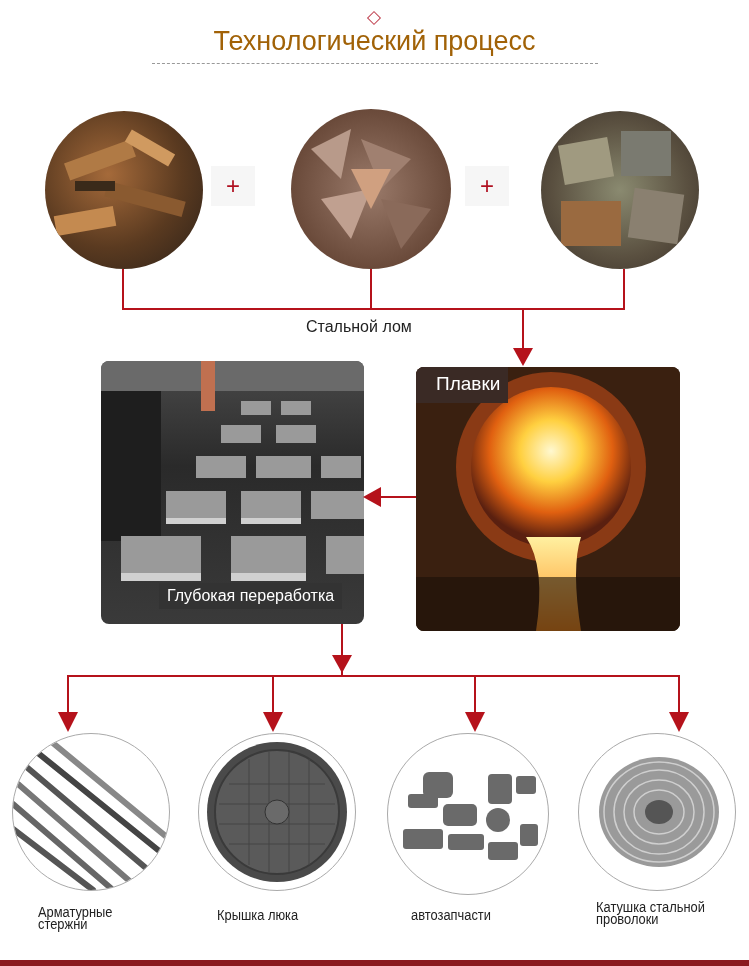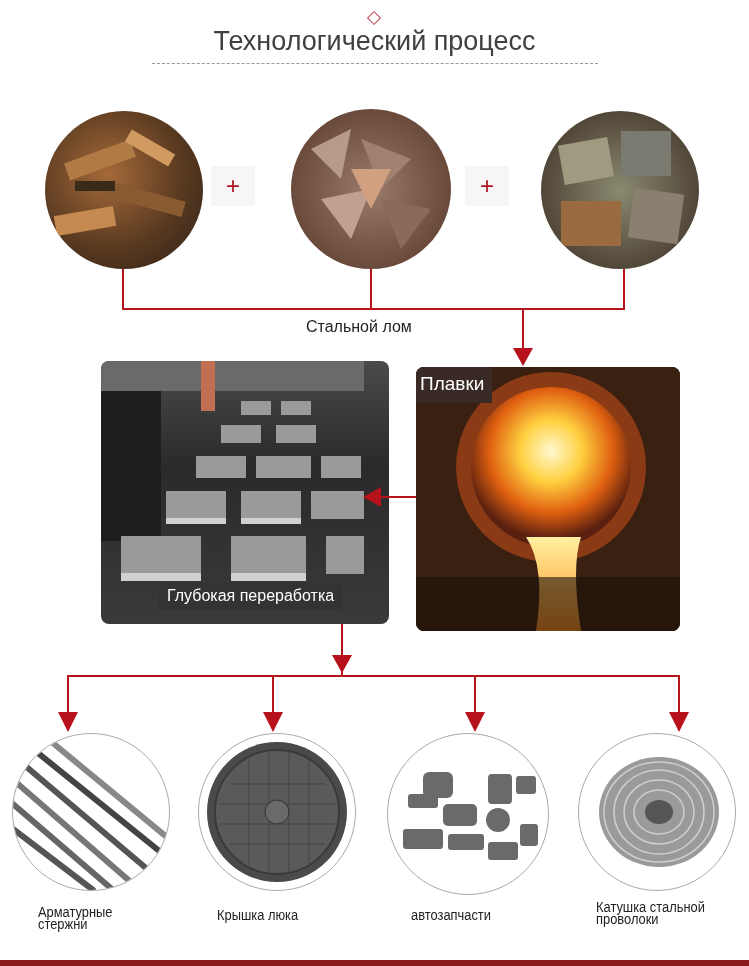--- a/index.html
+++ b/index.html
@@ -1,19 +1,19 @@
 <!DOCTYPE html>
 <html><head>
 <meta charset="utf-8">
 <style>
   html, body { margin:0; padding:0; }
   body { width:749px; height:966px; background:#ffffff; position:relative; overflow:hidden; font-family:"Liberation Sans", sans-serif; }
   .abs { position:absolute; }
   .diamond { left:369px; top:13px; width:8px; height:8px; border:1.5px solid #c0404f; transform:rotate(45deg); }
-  .title { left:0; width:749px; top:26px; text-align:center; font-size:27px; color:#404040; }
+  .title { left:0; width:749px; top:26px; text-align:center; font-size:27px; color:#a16207; }
   .dash { left:152px; top:63px; width:446px; border-top:1px dashed #999; }
   .circle { border-radius:50%; overflow:hidden; }
   .plus-box { background:#f6f6f6; width:44px; height:40px; display:flex; align-items:center; justify-content:center; color:#b01020; font-size:24px; }
   .line { background:#b5121b; }
   .label { color:#222;text-align:right; }
   .photo { border-radius:8px; overflow:hidden; }
   .tag { color:#fff; font-size:19px; }
   .prod-label { font-family:"Liberation Sans", sans-serif; font-size:14px; color:#222; line-height:12px; transform:scaleX(0.92); transform-origin:left top; }
   .bottom-bar { left:0; top:960px; width:749px; height:6px; background:#8b1a1f; }
   .prod-circle { border:1px solid #aaa; border-radius:50%; overflow:hidden; background:#fff; }
@@ -64,21 +64,21 @@
 <div class="abs line" style="left:370px;top:269px;width:2px;height:40px;"></div>
 <div class="abs line" style="left:623px;top:269px;width:2px;height:40px;"></div>
 <div class="abs line" style="left:122px;top:308px;width:503px;height:2px;"></div>
 <div class="abs label" style="left:306px;top:318px;font-size:16px;">Стальной лом</div>
 
 <div class="abs line" style="left:522px;top:309px;width:2px;height:48px;"></div>
 <svg class="abs" style="left:513px;top:348px;" width="20" height="20">
     <polygon points="0,0 20,0 10,18" fill="#b5121b"></polygon>
   </svg>
 
-<div class="abs photo" style="left:101px;top:361px;width:288px;height:263px;background:linear-gradient(180deg,#4a4a4a 0%,#2a2a2a 40%,#3a3a3a 100%);">
+<div class="abs photo" style="left:101px;top:361px;width:263px;height:263px;background:linear-gradient(180deg,#4a4a4a 0%,#2a2a2a 40%,#3a3a3a 100%);">
   <svg width="263" height="263">
     <rect x="0" y="0" width="263" height="30" fill="#6a6a6a"></rect>
     <rect x="0" y="30" width="60" height="150" fill="#1e1e1e"></rect>
     <g fill="#9a9a9a">
       <rect x="140" y="40" width="30" height="14"></rect>
         <rect x="180" y="40" width="30" height="14"></rect>
       <rect x="120" y="64" width="40" height="18"></rect>
         <rect x="175" y="64" width="40" height="18"></rect>
       <rect x="95" y="95" width="50" height="22"></rect>
         <rect x="155" y="95" width="55" height="22"></rect>
@@ -121,21 +121,21 @@
         <stop offset="0%" stop-color="#fff0a0"></stop>
         <stop offset="100%" stop-color="#ff9020"></stop>
       </linearGradient>
     </defs>
     <rect width="264" height="264" fill="#3a2010"></rect>
     <circle cx="135" cy="100" r="95" fill="#8a3a15"></circle>
     <circle cx="135" cy="100" r="80" fill="url(#glow)"></circle>
     <path d="M110 170 Q130 200 120 264 L165 264 Q155 200 165 170 Z" fill="url(#pour)"></path>
     <rect x="0" y="210" width="264" height="54" fill="#1a1008" opacity="0.6"></rect>
   </svg>
-  <div class="abs tag" style="left:0;top:0;background:#3a2a25;padding:6px 8px 8px 4px;">
+  <div class="abs tag" style="left:0;top:0;background:#3a2a25;padding:6px 8px 8px 20px;">
     <span>Плавки</span>
   </div>
 </div>
 
 <div class="abs line" style="left:341px;top:624px;width:2px;height:52px;"></div>
 <svg class="abs" style="left:332px;top:655px;" width="20" height="20">
     <polygon points="0,0 20,0 10,18" fill="#b5121b"></polygon>
   </svg>
 
 <div class="abs line" style="left:67px;top:675px;width:613px;height:2px;"></div>

